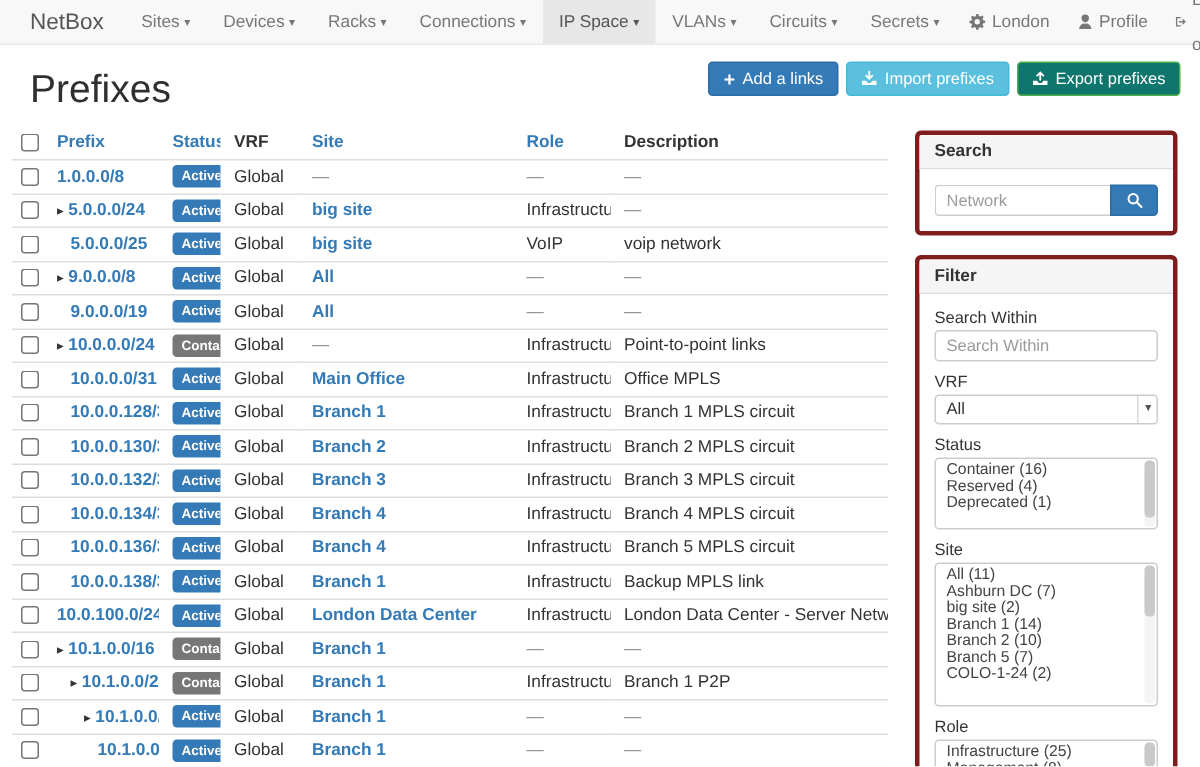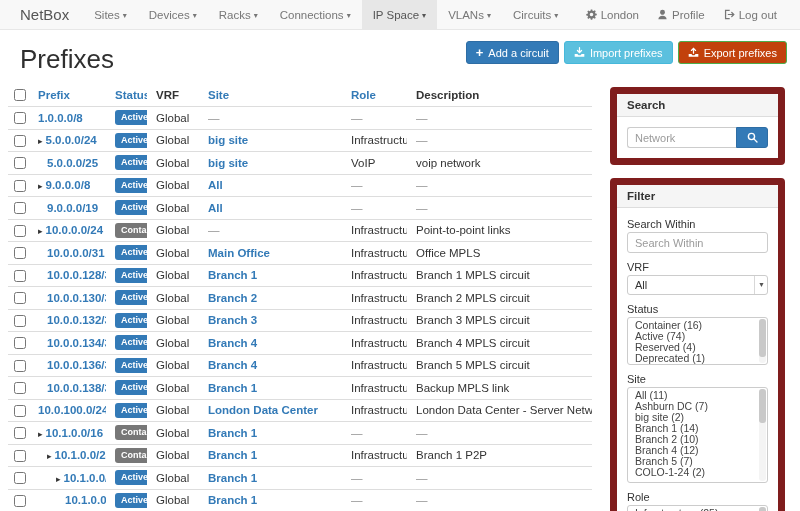--- a/index.html
+++ b/index.html
@@ -18,21 +18,21 @@
   .nav-right { margin-left:auto; display:flex; align-items:center; padding-right:14px; }
   .nav-right .nav-util { display:flex; align-items:center; gap:4px; padding:0 9px; font-size:11.5px; color:#777; line-height:30px; cursor:pointer; }
   .nav-right svg { display:block; }
 
   
   .actions { position:absolute; top:41px; right:13px; display:flex; gap:5px; }
   .btn { height:23px; display:flex; align-items:center; gap:5px; padding:0 9px;
          font-size:11px; color:#fff; border-radius:3px; border:1px solid transparent; cursor:pointer; }
   .btn-primary { background:#337ab7; border-color:#2e6da4; }
   .btn-info    { background:#5bc0de; border-color:#46b8da; }
-  .btn-success { background:#c2410c; border-color:#4cae4c;justify-content:space-between; }
+  .btn-success { background:#0f766e; border-color:#4cae4c;justify-content:space-between; }
   .btn svg { display:block; }
   .btn .plus { font-size:13px; font-weight:bold; line-height:1; }
 
   
   .page-title { position:absolute; left:20px; top:44px; font-size:26px; font-weight:500; color:#2f2f2f; }
 
   
   .table-wrap { position:absolute; left:8px; top:84px; width:584px; }
   table { border-collapse:collapse; table-layout:fixed; width:584px; font-size:11.5px; }
   th, td { text-align:left; vertical-align:middle; height:22.5px; padding:2px 4px 2px 9px; border-bottom:1px solid #ddd; overflow:hidden; white-space:nowrap; }
@@ -48,21 +48,21 @@
   .muted { color:#919191; }
   .badge { display:inline-block; font-size:9px; font-weight:bold; color:#fff; padding:2px 6px 3px; border-radius:3px; cursor:pointer; }
   .badge.active { background:#337ab7; }
   .badge.container { background:#777; }
   .row-caret { color:#333; font-size:9px; margin-right:3px; }
   .indent { display:inline-block; }
   input[type="checkbox"] { width:12px; height:12px; margin:0; vertical-align:middle; cursor:pointer; }
 
   
   .sidebar { position:absolute; left:610px; top:87px; width:175px; }
-  .panel { border:7px solid #7f1d1d; border-radius:4px; background:#fff; margin-bottom:13px; }
+  .panel { border:3px solid #7f1d1d; border-radius:4px; background:#fff; margin-bottom:13px; }
   .panel-heading { background:#f5f5f5; border-bottom:1px solid #ddd; border-radius:3px 3px 0 0;
                    padding:5px 10px; font-size:11.5px; font-weight:bold; color:#333; }
   .panel-body { padding:10px; }
   .input-group { display:flex; }
   .form-input { flex:1; height:21px; border:1px solid #ccc; border-radius:3px; padding:0 7px; font-size:11px; color:#333; width:100%; font-family:"Liberation Sans",sans-serif; }
   .form-input::placeholder { color:#9b9b9b; }
   .input-group .form-input { border-radius:3px 0 0 3px; border-right:none; }
   .search-btn { width:32px; height:21px; background:#337ab7; border:1px solid #2e6da4; border-radius:0 3px 3px 0;
                 display:flex; align-items:center; justify-content:center; cursor:pointer; }
   .form-group { margin-bottom:8px; }
@@ -89,20 +89,21 @@
   <div class="navbar">
     <div class="brand">NetBox</div>
     <ul class="nav-menu" id="nav-menu">
         <li><span>Sites</span><span class="nav-caret">▾</span></li>
         <li><span>Devices</span><span class="nav-caret">▾</span></li>
         <li><span>Racks</span><span class="nav-caret">▾</span></li>
         <li><span>Connections</span><span class="nav-caret">▾</span></li>
         <li class="active"><span>IP Space</span><span class="nav-caret">▾</span></li>
         <li><span>VLANs</span><span class="nav-caret">▾</span></li>
         <li><span>Circuits</span><span class="nav-caret">▾</span></li>
+        <li><span>Secrets</span><span class="nav-caret">▾</span></li>
       </ul>
     <div class="nav-right">
       <div class="nav-util">
         <svg width="11" height="11" viewBox="0 0 16 16" fill="#777">
             <path d="M9.7 1l.4 2 1.5.6L13.3 2.5 14.8 4l-1.1 1.7.6 1.5 2 .4v2.1l-2 .4-.6 1.5 1.1 1.7-1.5 1.5-1.7-1.1-1.5.6-.4 2H7.6l-.4-2-1.5-.6L4 15l-1.5-1.5 1.1-1.7-.6-1.5-2-.4V7.8l2-.4.6-1.5L2.5 4.2 4 2.7l1.7 1.1 1.5-.6.4-2h2.1zM8.6 6a2.6 2.6 0 1 0 0 5.2 2.6 2.6 0 0 0 0-5.2z" transform="translate(-0.6 -0.6)"></path>
           </svg>
         <span>London</span>
       </div>
       <div class="nav-util">
         <svg width="11" height="11" viewBox="0 0 16 16" fill="#777">
@@ -118,21 +119,21 @@
         <span>Log out</span>
       </div>
     </div>
   </div>
 
   <h1 class="page-title">Prefixes</h1>
 
   <div class="actions">
     <div class="btn btn-primary">
       <span class="plus">+</span>
-      <span>Add a circuit</span>
+      <span>Add a links</span>
     </div>
     <div class="btn btn-info">
       <svg width="11" height="11" viewBox="0 0 16 16" fill="#fff">
           <path d="M8 1v7M5 5l3 3 3-3" stroke="#fff" stroke-width="1.8" fill="none" stroke-linecap="round"></path>
           <path d="M1 10v4h14v-4h-4l-1.5 2h-3L5 10z"></path>
         </svg>
       <span>Import prefixes</span>
     </div>
     <div class="btn btn-success">
       <svg width="11" height="11" viewBox="0 0 16 16" fill="#fff">
@@ -360,37 +361,35 @@
           <label class="form-label">VRF</label>
           <div class="select">
             <span>All</span>
             <span class="sel-caret">▼</span>
           </div>
         </div>
         <div class="form-group">
           <label class="form-label">Status</label>
           <div class="listbox" id="status-listbox">
             <div class="opt">Container (16)</div>
-              <div class="opt">Active (74)</div>
               <div class="opt">Reserved (4)</div>
               <div class="opt">Deprecated (1)</div>
               <div class="sb-track">
                 <div class="sb-thumb" style="top:0;height:38px;"></div>
               </div>
           </div>
         </div>
         <div class="form-group">
           <label class="form-label">Site</label>
           <div class="listbox" id="site-listbox">
             <div class="opt">All (11)</div>
               <div class="opt">Ashburn DC (7)</div>
               <div class="opt">big site (2)</div>
               <div class="opt">Branch 1 (14)</div>
               <div class="opt">Branch 2 (10)</div>
-              <div class="opt">Branch 4 (12)</div>
               <div class="opt">Branch 5 (7)</div>
               <div class="opt">COLO-1-24 (2)</div>
               <div class="sb-track">
                 <div class="sb-thumb" style="top:0;height:34px;"></div>
               </div>
           </div>
         </div>
         <div class="form-group">
           <label class="form-label">Role</label>
           <div class="listbox" id="role-listbox">

